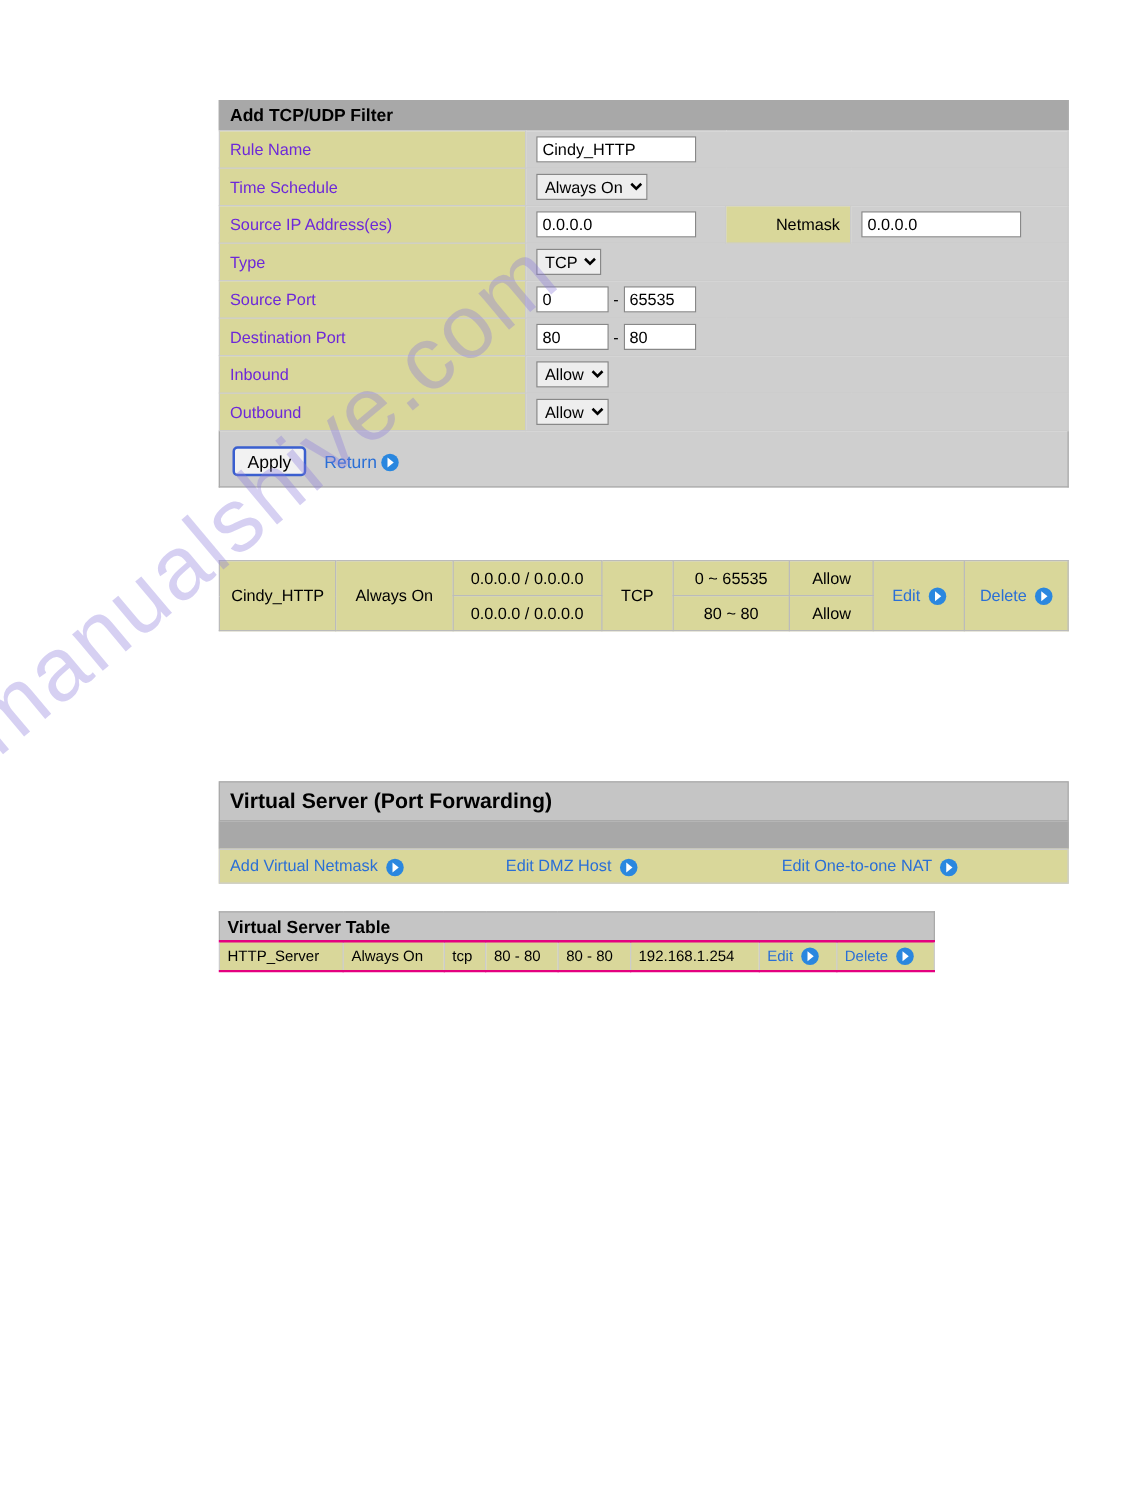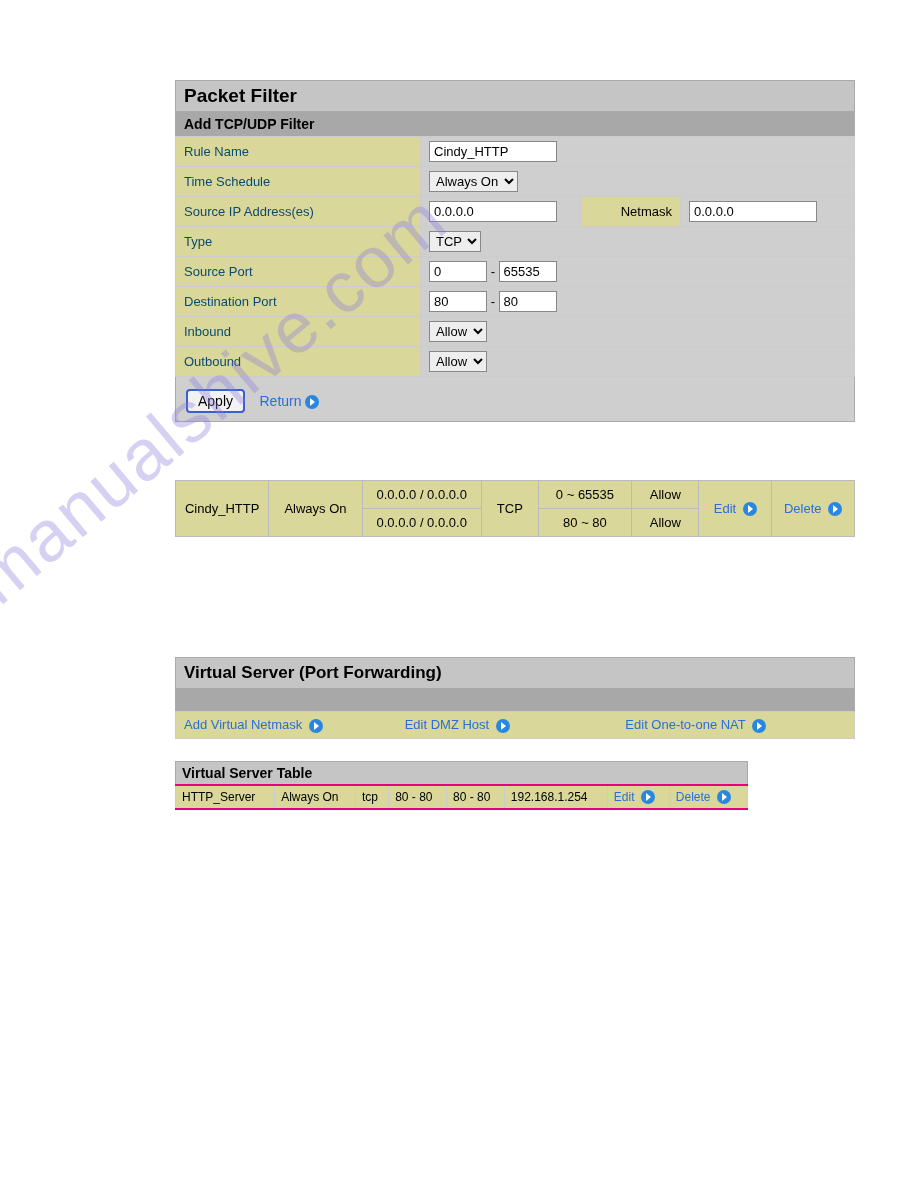--- a/index.html
+++ b/index.html
@@ -28,21 +28,21 @@
     background: #a8a8a8;
     font-size: 14px;
     font-weight: bold;
     color: #000;
     padding: 4px 8px;
     border-left: 1px solid #aaa;
     border-right: 1px solid #aaa;
   }
   .form-table { width: 100%; border-collapse: collapse; }
   .form-table td { border: 1px solid #ccc; padding: 4px 8px; font-size: 13px; vertical-align: middle; }
-  .label-cell { background: #d9d79a; width: 245px; color: #0c4a6e; }
+  .label-cell { background: #d9d79a; width: 245px; color: #6d28d9; }
   .input-cell { background: #cfcfcf; }
   .netmask-lbl { background: #d9d79a; width: 100px; text-align: right; padding-left: 18px; }
   input[type=text] {
     border: 1px solid #888; font-size: 13px; padding: 2px 4px; background: #fff;
   }
   select {
     border: 1px solid #888; font-size: 13px; padding: 1px 2px; background: #eee;
   }
   .w140 { width: 128px; }
   .w60 { width: 58px; }
@@ -100,21 +100,20 @@
   .footer-rule { position:absolute; left:103px; top:1096px; width:700px; border-top:2px solid #000; }
 </style>
 </head>
 <body>
 
 <div class="watermark">manualshive.com</div>
 
 <div class="page">
 
   <div class="panel">
-    <div class="section-title">Packet Filter</div>
     <div class="subsection-title">Add TCP/UDP Filter</div>
 
     <table class="form-table">
       <tbody>
           <tr>
         <td class="label-cell">Rule Name</td>
         <td class="input-cell" colspan="3">
           <input type="text" class="w140" value="Cindy_HTTP" style="">
         </td>
       </tr>

